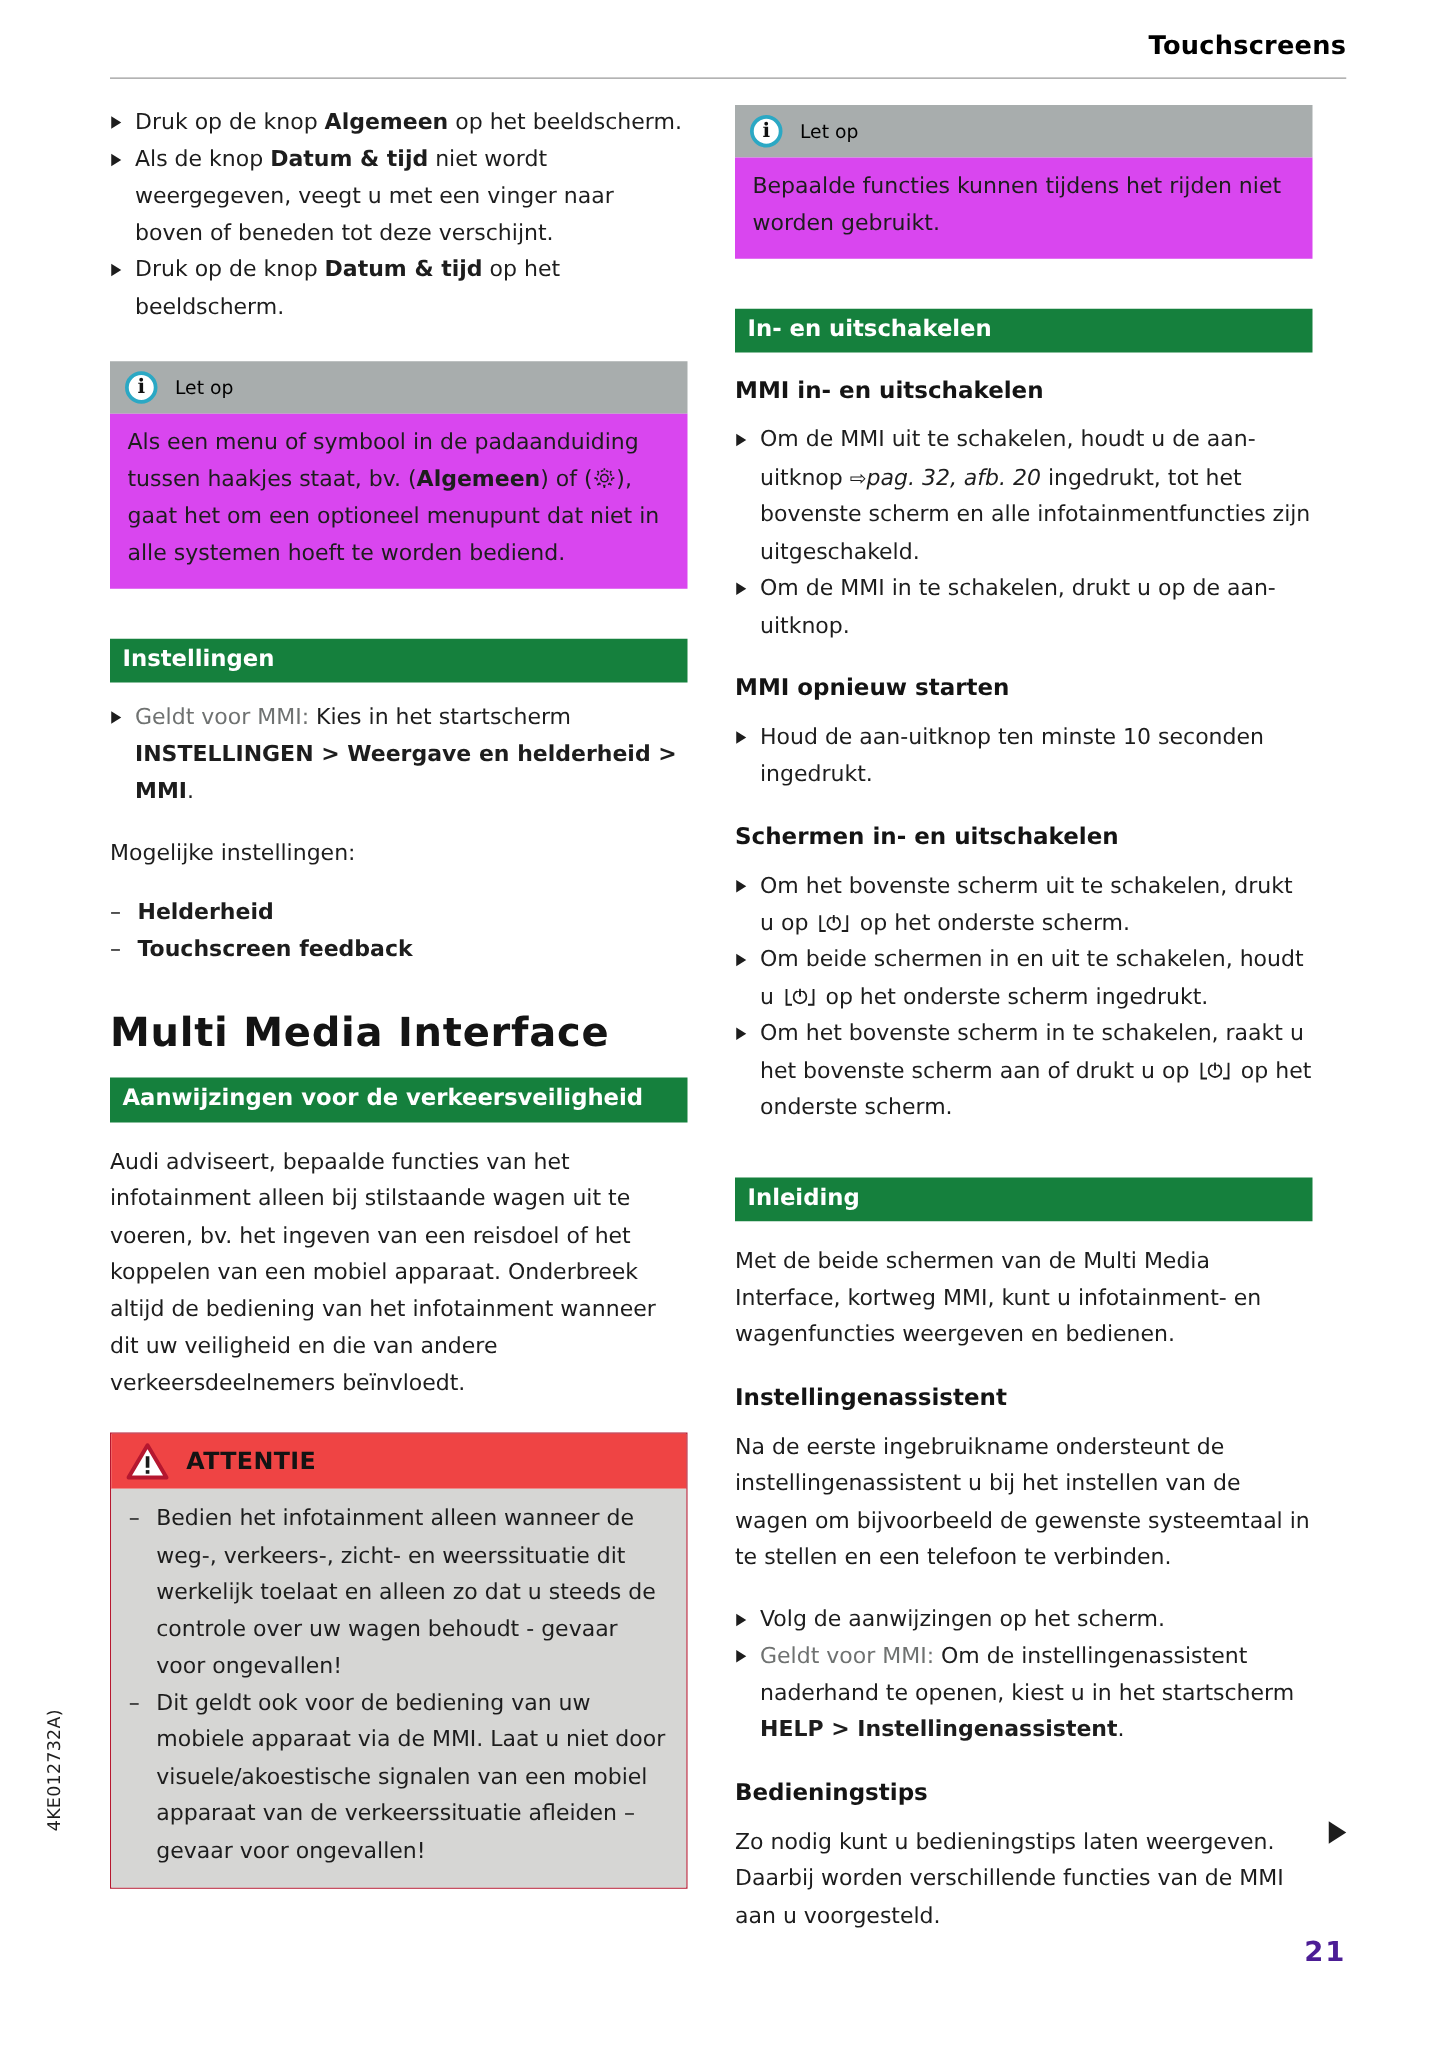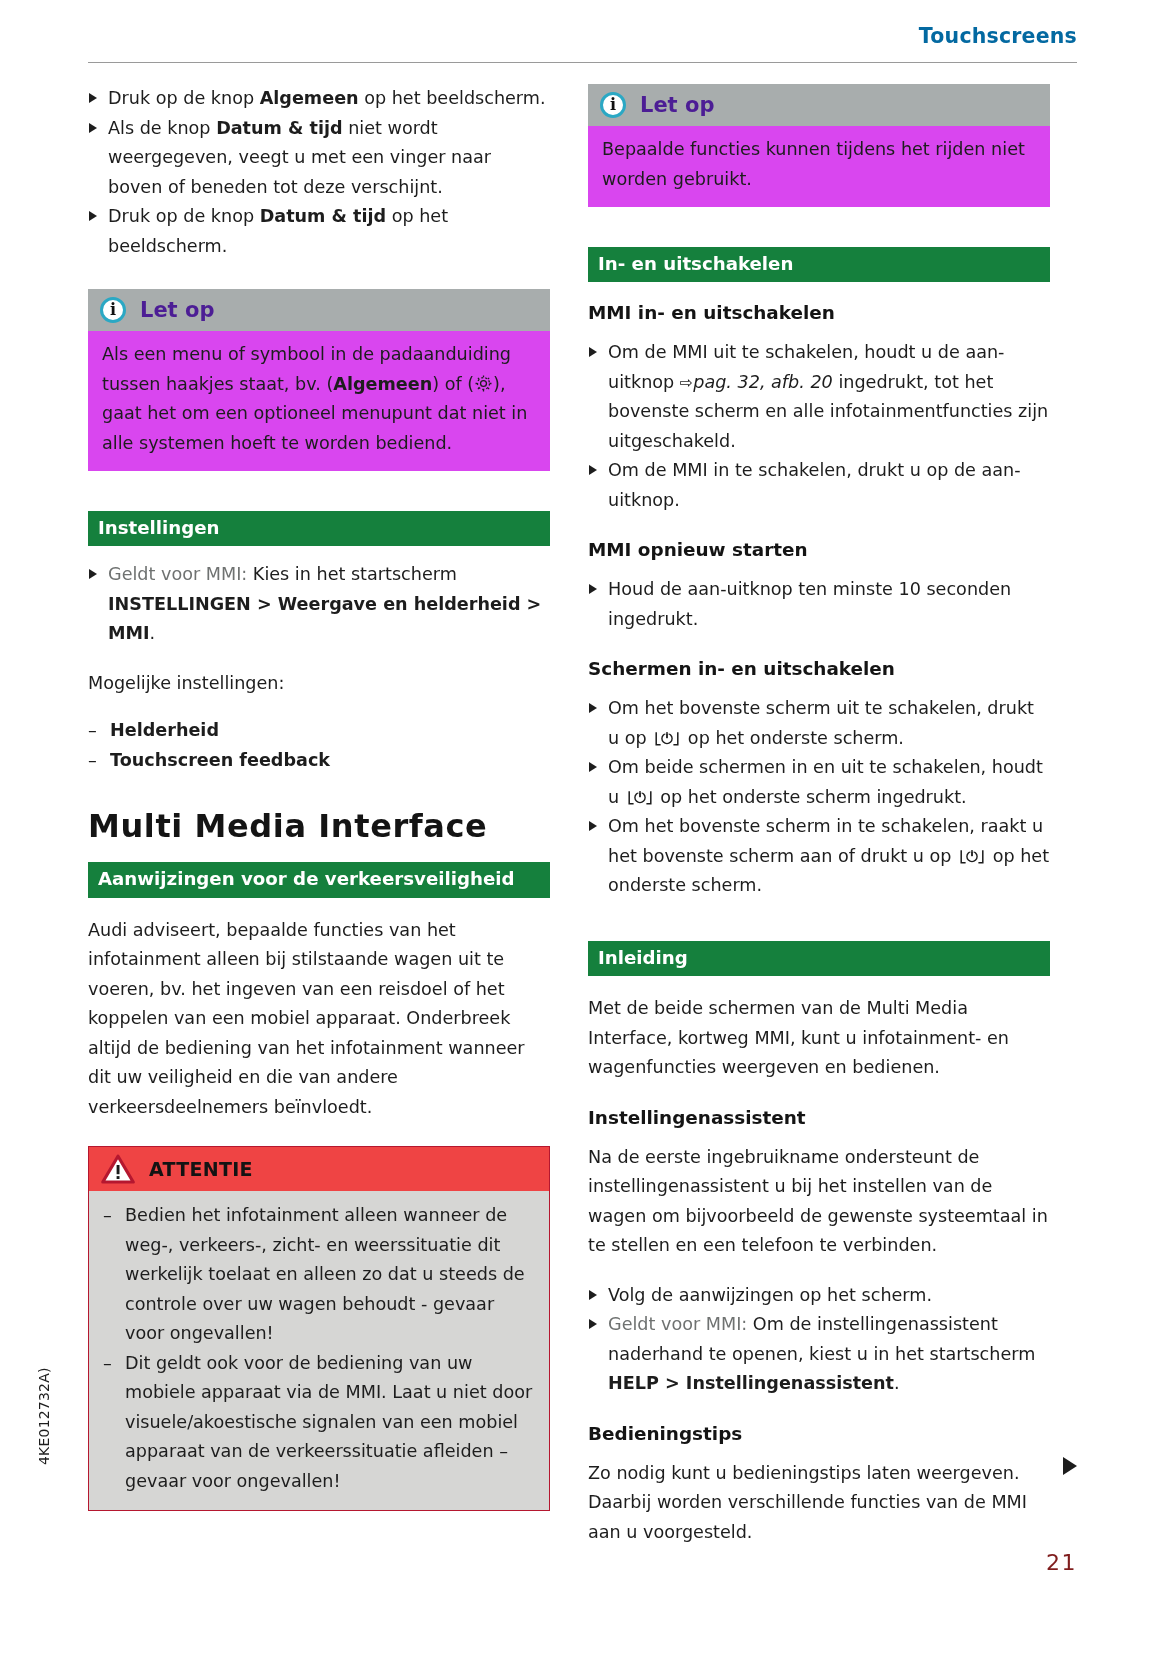--- a/index.html
+++ b/index.html
@@ -29,21 +29,21 @@
     top: 26px;
     left: 88px;
     right: 88px;
     height: 46px;
   }
   .header-title {
     text-align: right;
     font-size: 20.5px;
     font-weight: bold;
     letter-spacing: .2px;
-    color: #0369a1;
+    color: #000000;
     line-height: 1;
   }
   .header-rule {
     position: absolute;
     left: 0;
     right: 0;
     top: 36px;
     height: 1px;
     background: #9a9a9a;
   }
@@ -159,23 +159,23 @@
   .notebox-head {
     background: #a8adad;
     display: flex;
     align-items: center;
     gap: 14px;
     padding: 8px 12px 8px 12px;
     box-sizing: border-box;
     height: 42px;
   }
   .notebox-title {
-    font-size: 21px;
-    font-weight: bold;
-    color: #4c1d95;
+    font-size: 15px;
+    font-weight: normal;
+    color: #000000;
     line-height: 1;
   }
   .notebox-body {
     background: #d946ef;
     padding: 9px 14px 13px 14px;
     box-sizing: border-box;
   }
   .notebox-body p {
     font-size: 17.6px;
     line-height: 29.5px;
@@ -268,23 +268,23 @@
     font-size: 14px;
     color: #1d1d1d;
     white-space: nowrap;
     letter-spacing: .2px;
   }
   .page-number {
     position: absolute;
     right: 88px;
     bottom: 78px;
     font-size: 22px;
-    font-weight: normal;
+    font-weight: bold;
     letter-spacing: 1.5px;
-    color: #7f1d1d;
+    color: #4c1d95;
   }
   .cont-arrow {
     position: absolute;
     right: 88px;
     bottom: 178px;
     width: 0;
     height: 0;
     border-top: 9px solid transparent;
     border-bottom: 9px solid transparent;
     border-left: 14px solid #1d1d1d;

